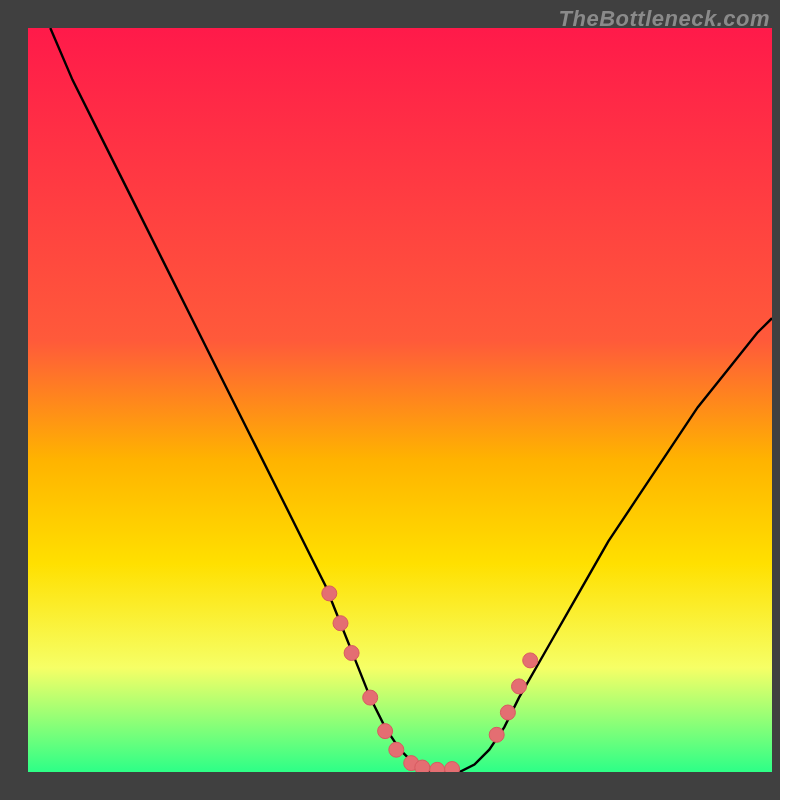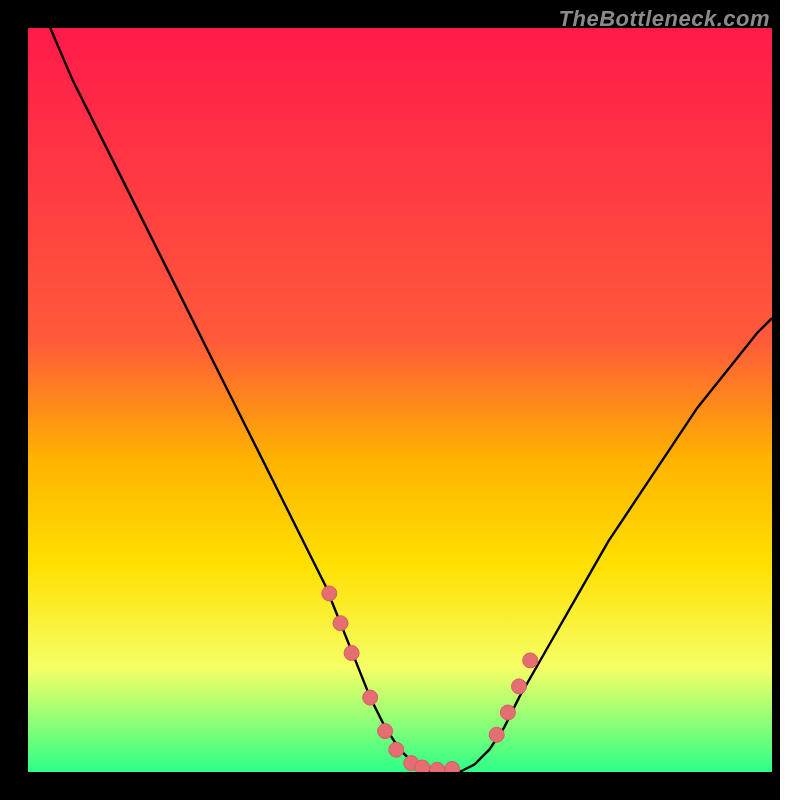--- a/index.html
+++ b/index.html
@@ -1,16 +1,16 @@
 <!DOCTYPE html>
 <html><head>
 <meta charset="utf-8">
 <style>
   body{margin:0;padding:0;background:#fff}
-  .wrap{width:780px;height:800px;position:relative;background:#000000}
+  .wrap{width:780px;height:800px;position:relative;background:#404040}
   .watermark{position:absolute;top:6px;right:10px;font:italic 700 22px Arial,Helvetica,sans-serif;color:#8a8a8a;z-index:10;letter-spacing:.5px}
   .plot{position:absolute;left:28px;top:28px;width:744px;height:744px}
   svg{display:block}
 </style>
 </head>
 <body>
 
 <div class="wrap">
   <div class="watermark">TheBottleneck.com</div>
   <div class="plot">

